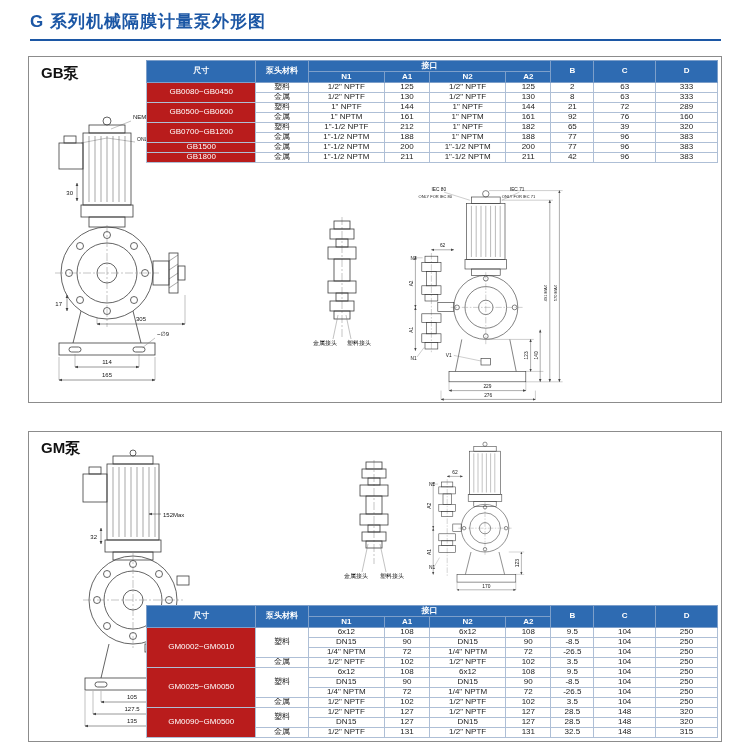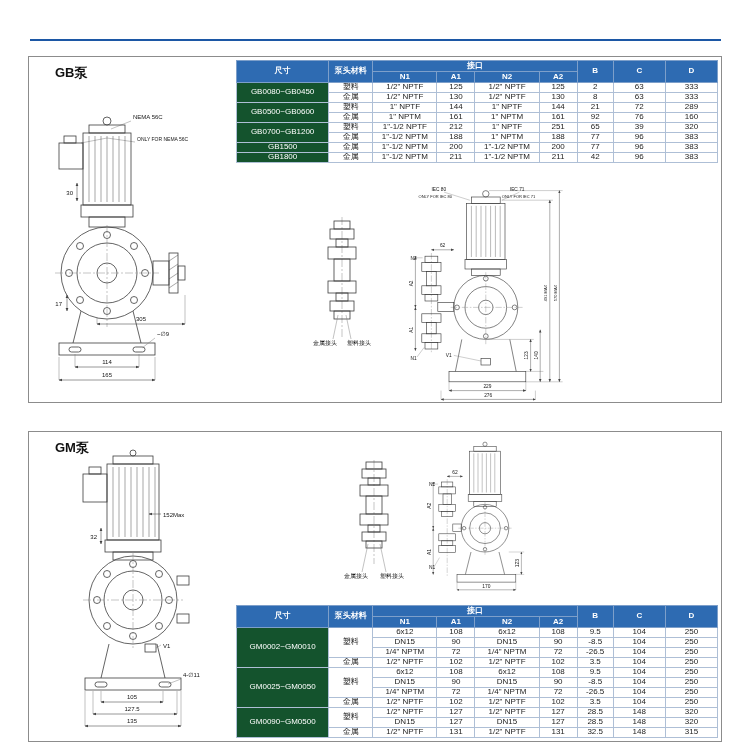--- a/index.html
+++ b/index.html
@@ -3,42 +3,43 @@
 <meta charset="utf-8">
 <style>
   *{margin:0;padding:0;box-sizing:border-box}
   html,body{background:#fff}
   .page{position:relative;width:750px;height:754px;background:#ffffff;font-family:"Liberation Sans",sans-serif;overflow:hidden}
   .page-title{position:absolute;left:30px;top:10px;font-size:17px;font-weight:bold;color:#1c57a5;letter-spacing:1px}
   .title-rule{position:absolute;left:30px;top:39px;width:691px;height:2px;background:#1c57a5}
   .panel{position:absolute;left:28px;width:694px;border:1px solid #8c8c8c;background:#fff}
   .panel-gb{top:56px;height:347px}
   .panel-gm{top:431px;height:311px}
-  .panel-label{position:absolute;left:26px;top:7px;font-size:13px;font-weight:bold;color:#111;z-index:3}
+  .panel-label{position:absolute;left:12px;top:7px;font-size:15px;font-weight:bold;color:#111;z-index:3}
   .drawing-svg{position:absolute;left:0;top:0;z-index:1}
   .table-wrap{position:absolute;right:3px;z-index:2}
   .gb-table-wrap{top:3px}
   .gm-table-wrap{bottom:3px}
-  .spec-table{border-collapse:collapse;table-layout:fixed;width:482px}
+  .spec-table{border-collapse:collapse;table-layout:fixed;width:572px}
   .spec-table th{background:#2e6bb2;color:#fff;font-weight:bold;font-size:8px;border:1px solid #7d9fca;height:11px;padding:0 1px;line-height:1.1;text-align:center}
   .spec-table td{font-size:8px;color:#1c1c1c;border:1px solid #aebfd6;text-align:center;height:10px;padding:0 1px;white-space:nowrap;overflow:hidden;line-height:1.1;background:#fff}
-  .spec-table td.size-cell{background:#14532d;color:#fff}
+  .spec-table td.size-cell{background:#b91c1c;color:#fff}
   svg .ln{fill:none;stroke:#3c3c3c;stroke-width:0.8}
   svg .fin{fill:none;stroke:#3c3c3c;stroke-width:0.45}
   svg .cl{fill:none;stroke:#888;stroke-width:0.5;stroke-dasharray:8 2 2 2}
   svg .dim{stroke:#444;stroke-width:0.55;fill:none}
   svg .ext{stroke:#777;stroke-width:0.45;fill:none}
   svg text{fill:#151515;font-family:"Liberation Sans",sans-serif}
   .t5{font-size:5px}.t6{font-size:6px}.t7{font-size:7px}
 </style>
 </head>
 <body>
 
 <div class="page">
 
+  <div class="page-title">G 系列机械隔膜计量泵外形图</div>
   <div class="title-rule"></div>
 
   <div class="panel panel-gb">
     <div class="panel-label">GB泵</div>
 
     <svg class="drawing-svg" width="692" height="345" viewBox="0 0 692 345">
       <defs>
         <marker id="aGB" viewBox="0 0 10 10" refX="9" refY="5" markerWidth="7" markerHeight="7" orient="auto-start-reverse">
           <path d="M0 1L10 5L0 9z" fill="#444"></path>
         </marker>
@@ -264,21 +265,21 @@
             <td>92</td>
             <td>76</td>
             <td>160</td>
           </tr>
           <tr>
             <td class="size-cell" rowspan="2">GB0700~GB1200</td>
             <td>塑料</td>
             <td>1"-1/2 NPTF</td>
             <td>212</td>
             <td>1" NPTF</td>
-            <td>251</td>
+            <td>182</td>
             <td>65</td>
             <td>39</td>
             <td>320</td>
           </tr>
           <tr>
             <td>金属</td>
             <td>1"-1/2 NPTM</td>
             <td>188</td>
             <td>1" NPTM</td>
             <td>188</td>

